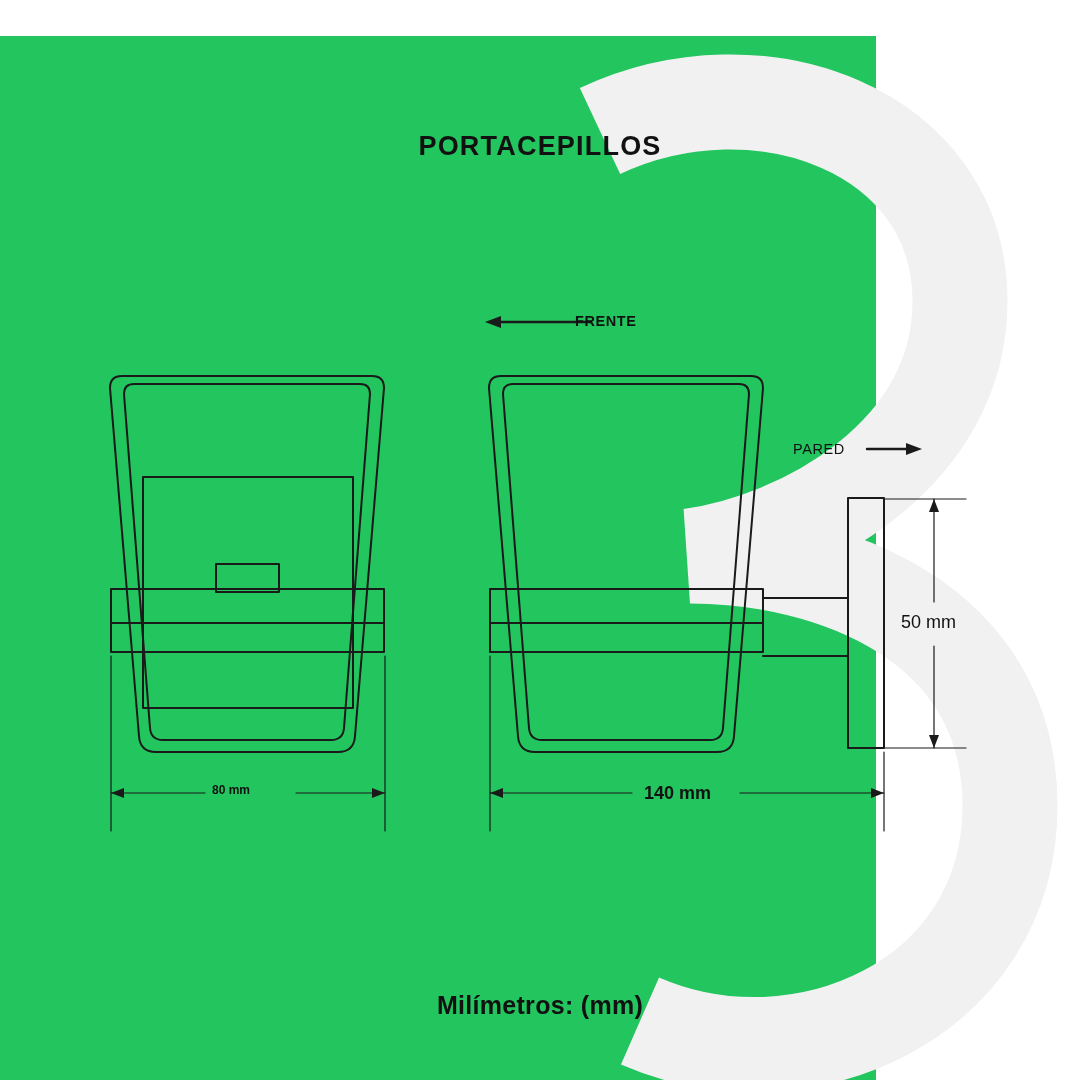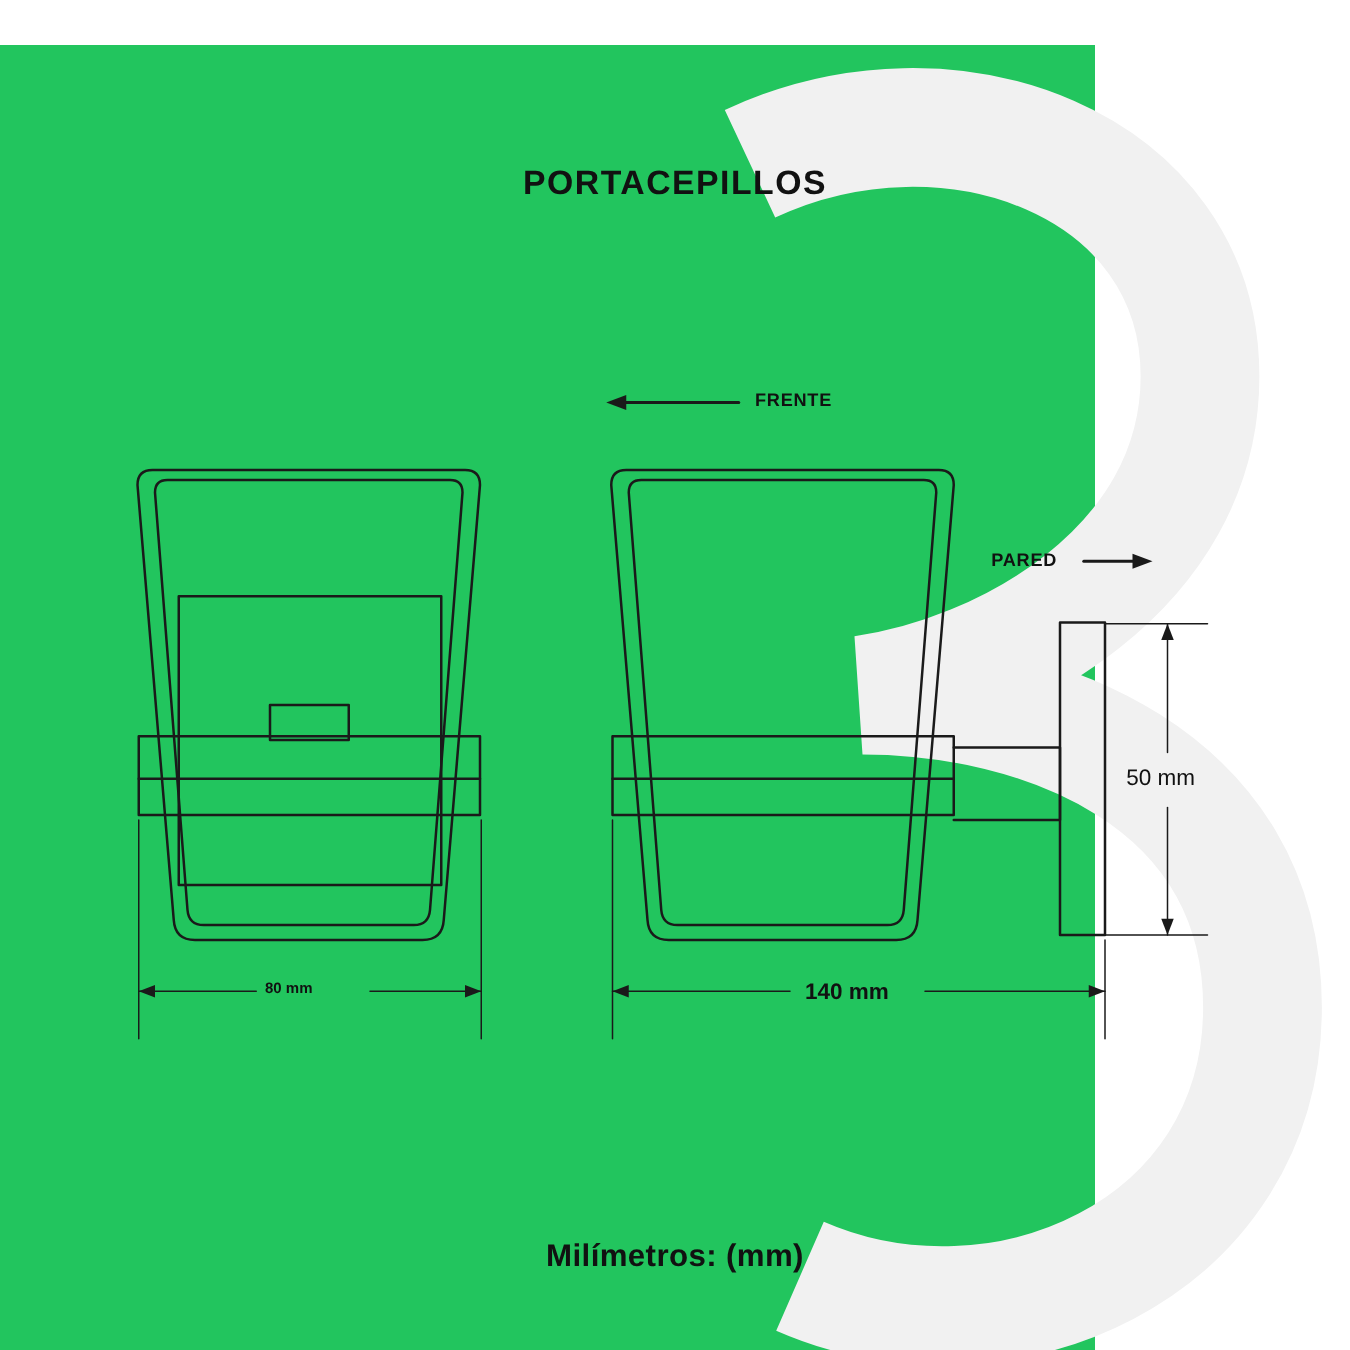--- a/index.html
+++ b/index.html
@@ -54,31 +54,31 @@
   #units {
     left: 0;
     top: 955px;
     width: 1080px;
     text-align: center;
     font-size: 25px;
     font-weight: bold;
     letter-spacing: 0.3px;
   }
   #lbl-frente {
-    left: 604px;
+    left: 575px;
     top: 277px;
     font-size: 14.5px;
     font-weight: bold;
     letter-spacing: 0.6px;
   }
   #lbl-pared {
     left: 793px;
     top: 405px;
     font-size: 14.5px;
-    font-weight: bold;
+    font-weight: normal;
     letter-spacing: 0.6px;
   }
   #dim-80 {
     left: 212px;
     top: 747px;
     font-size: 12px;
     font-weight: bold;
   }
   #dim-120 {
     left: 644px;

